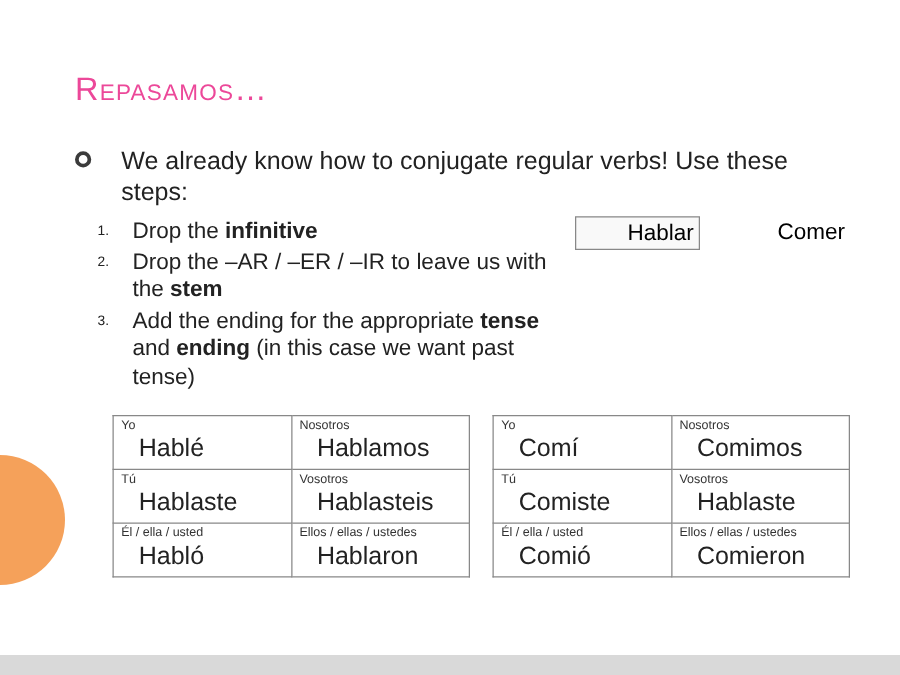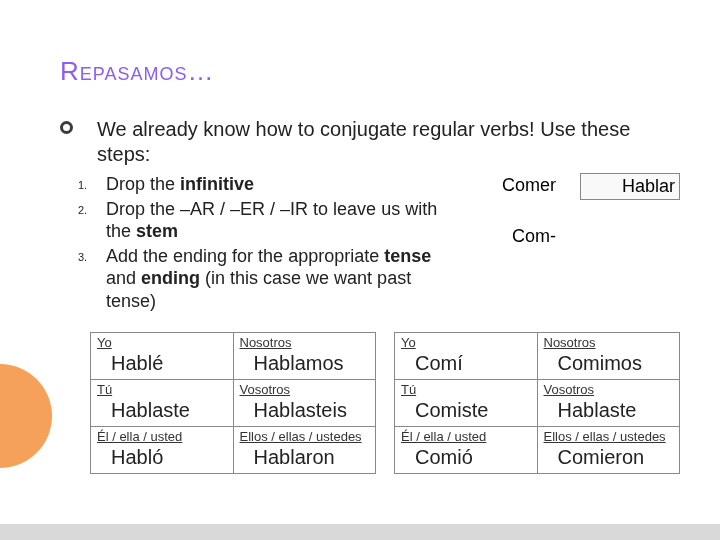--- a/index.html
+++ b/index.html
@@ -30,21 +30,21 @@
     background: #d9d9d9;
   }
   .slide {
     position: relative;
     padding: 56px 40px 20px 60px;
     z-index: 1;
   }
   h1 {
     font-size: 26px;
     font-weight: 400;
-    color: #8b5cf6;
+    color: #ec4899;
     font-variant: small-caps;
     letter-spacing: 1px;
     margin-bottom: 30px;
   }
   .intro-row {
     display: flex;
     align-items: flex-start;
     margin-bottom: 6px;
     gap: 12px;
   }
@@ -114,25 +114,24 @@
     border-collapse: collapse;
     width: 300px;
   }
   td {
     border: 1px solid #888;
     padding: 2px 6px 4px 6px;
     width: 50%;
     vertical-align: top;
   }
   .pronoun {
-    font-size: 13px;
+    font-size: 10px;
     color: #333;
     display: block;
     margin-bottom: 2px;
-    text-decoration: underline;
   }
   .conj {
     font-size: 20px;
     color: #222;
     padding-left: 14px;
     display: block;
   }
 </style>
 </head>
 <body>
@@ -165,26 +164,25 @@
       <div class="step">
         <div class="step-num">3.</div>
         <div>
           <span>Add the ending for the appropriate </span><b>tense</b><span> and </span><b>ending</b><span>  (in this case we want past tense)</span>
         </div>
       </div>
     </div>
 
     <div class="side-words">
       <div class="side-row">
+        <div class="side-cell boxed">Hablar</div>
         <div class="side-cell">Comer</div>
-        <div class="side-cell boxed">Hablar</div>
       </div>
       <div style="height:22px"></div>
       <div class="side-row">
-        <div class="side-cell">Com-</div>
       </div>
     </div>
   </div>
 
   <div class="tables">
     <table>
       <tbody>
           <tr>
         <td>
               <span class="pronoun">Yo</span>

